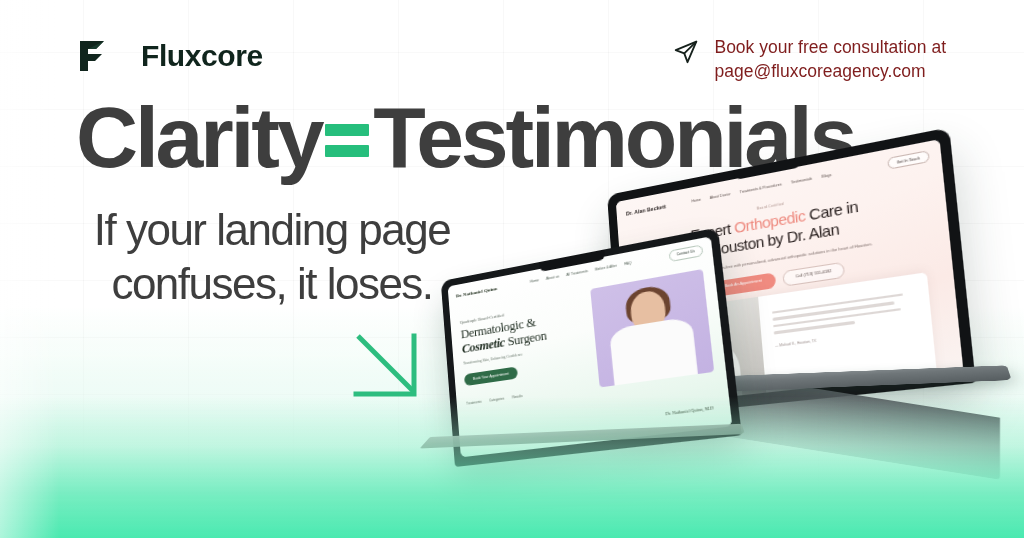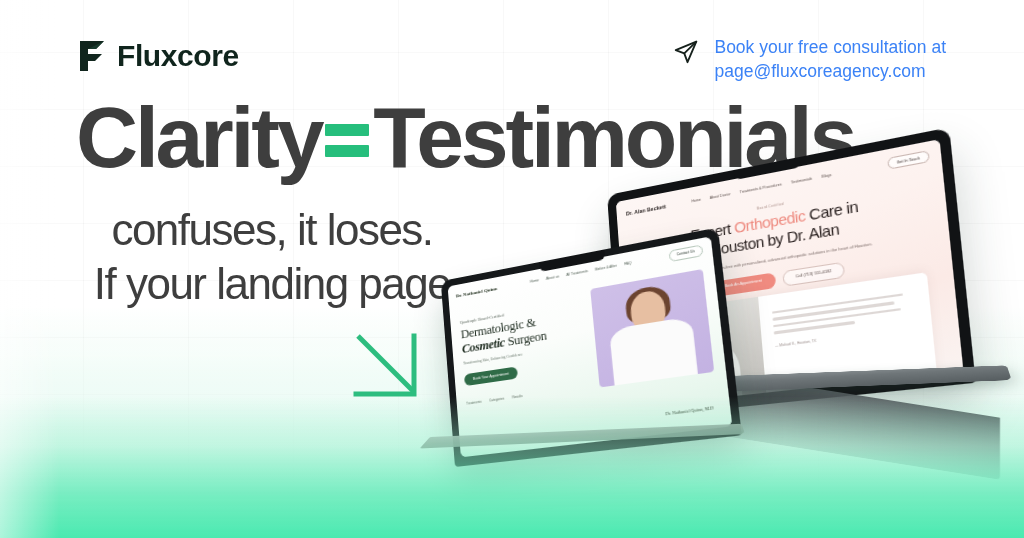--- a/index.html
+++ b/index.html
@@ -61,36 +61,37 @@
     align-items: center;
     gap: 11px;
   }
   .logo-mark { width: 28px; height: 32px; display: block; }
   .logo-word {
     font-size: 30px;
     font-weight: 700;
     letter-spacing: -0.4px;
     color: #10251d;
     line-height: 1;
+    margin-left: 24px;
   }
 
   .contact-block {
     position: absolute;
     right: 78px;
     top: 36px;
     display: flex;
     align-items: flex-start;
     gap: 15px;
   }
   .plane-icon { width: 26px; height: 26px; margin-top: 3px; flex: none; }
   .contact-lines {
     text-align: left;
     font-size: 17.5px;
     line-height: 1.35;
-    color: #3b82f6;
+    color: #7f1d1d;
     font-weight: 500;
     white-space: nowrap;
   }
 
   
   .headline {
     position: absolute;
     left: 76px;
     top: 94px;
     font-size: 86px;
@@ -407,22 +408,22 @@
   <div class="headline">
     <span>Clarity</span>
     <span class="eq-mark">
       <span class="eq-bar"></span>
       <span class="eq-bar"></span>
     </span>
     <span>Testimonials</span>
   </div>
 
   <div class="subheadline">
+    <div>If your landing page</div>
     <div>confuses, it loses.</div>
-    <div>If your landing page</div>
   </div>
 
   <svg class="arrow-svg" viewBox="0 0 78 70" fill="none" stroke="#2dbd7f" stroke-width="5">
     <path d="M6 4 L62 60"></path>
     <path d="M62 4 L62 62 L4 62" stroke-linecap="square"></path>
   </svg>
 
   <div class="laptop laptop-back">
     <div class="lid">
       <div class="notch"></div>

